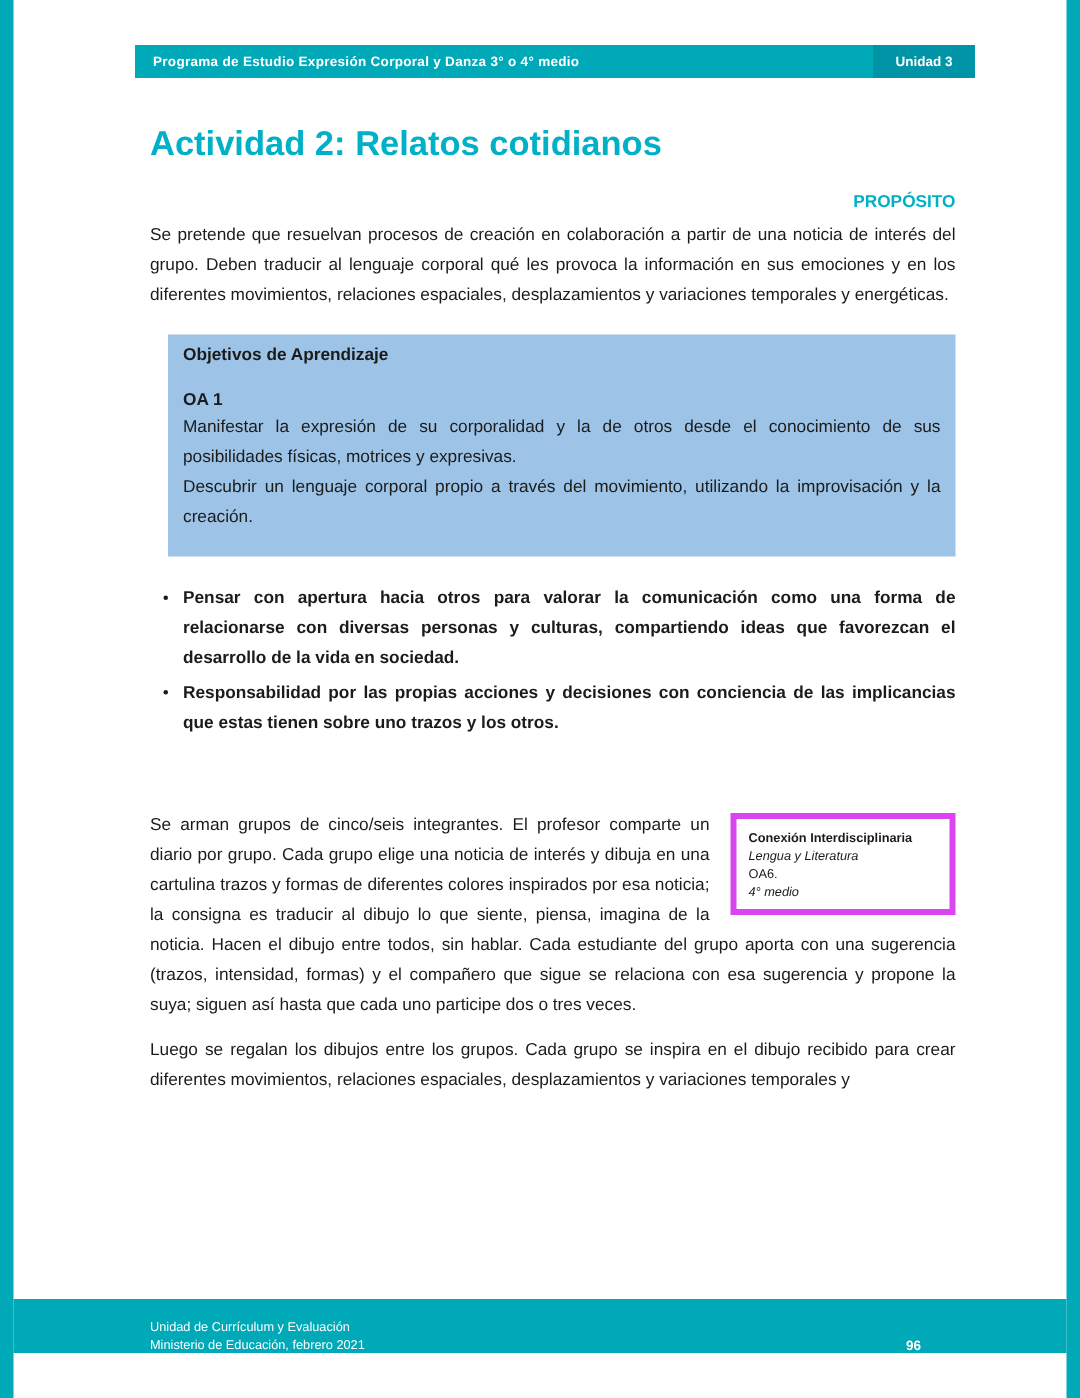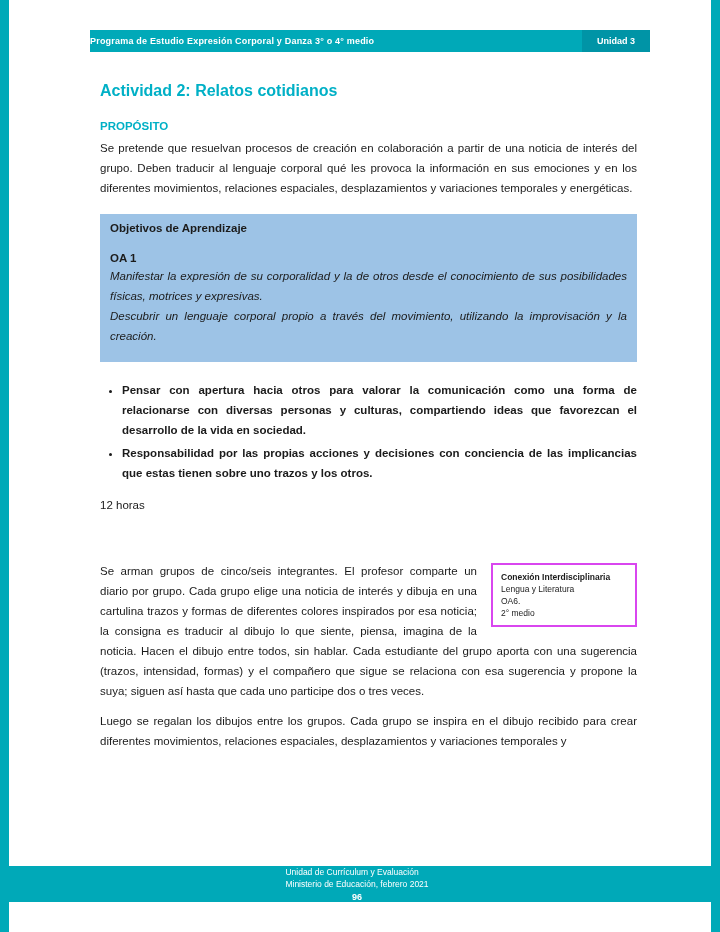--- a/index.html
+++ b/index.html
@@ -9,70 +9,69 @@
   }
   .side-bar{position:absolute;top:0;bottom:0;width:9px;background:var(--teal,#00a9b8);}
   .side-bar.left{left:0;}
   .side-bar.right{right:0;}
 
   .header-bar{
     position:absolute;left:90px;top:30px;width:560px;height:22px;
     background:var(--teal,#00a9b8);display:flex;align-items:stretch;
   }
   .header-title{
-    flex:1;display:flex;align-items:center;padding-left:0;
+    flex:1;display:flex;align-items:center;padding-left:12px;
     color:#fff;font-size:9px;font-weight:bold;letter-spacing:.2px;
   }
   .unit-badge{
     width:68px;background:var(--teal-dark,#0094a6);color:#fff;
     display:flex;align-items:center;justify-content:center;
     font-size:9px;font-weight:bold;
   }
 
   .content{position:absolute;left:100px;top:82px;width:537px;}
 
   .activity-title{
-    margin:0 0 20px 0;font-size:16px;font-weight:bold;color:var(--accent,#00b0c6);
+    margin:0 0 20px 0;font-size:23px;font-weight:bold;color:var(--accent,#00b0c6);
   }
   .section-heading{
-    margin:18px 0 6px 0;font-size:11.5px;font-weight:bold;color:var(--accent,#00b0c6);
+    margin:18px 0 6px 0;font-size:11.5px;font-weight:bold;color:var(--accent,#00b0c6);text-align:right;
   }
   .body-text{
     margin:0 0 10px 0;font-size:11.5px;line-height:20px;text-align:justify;
   }
 
   .oa-box{
-    background:var(--box-blue,#9dc3e6);margin:16px 0 18px 0;padding:8px 10px 16px 10px;
+    background:var(--box-blue,#9dc3e6);margin:16px 0 18px 12px;padding:8px 10px 16px 10px;
   }
   .oa-heading{font-size:11.5px;font-weight:bold;margin:0 0 4px 0;}
   .oa-label{font-size:11.5px;font-weight:bold;margin:18px 0 2px 0;}
-  .oa-text{margin:0;font-size:11.5px;line-height:20px;text-align:justify;font-style:italic;}
+  .oa-text{margin:0;font-size:11.5px;line-height:20px;text-align:justify;}
 
   ul.bullet-list{margin:4px 0 12px 0;padding-left:22px;font-weight:bold;}
   ul.bullet-list li{
     font-size:11.5px;line-height:20px;text-align:justify;margin-bottom:3px;
   }
 
   .spacer-lg{height:28px;}
 
   .desarrollo-block{margin-top:8px;}
   .sidebox{
-    float:right;width:126px;border:2px solid #d946ef;background:#fff;
+    float:right;width:126px;border:4px solid #d946ef;background:#fff;
     padding:6px 8px;margin:2px 0 8px 14px;font-size:8.5px;line-height:12px;
   }
   .sidebox-title{font-weight:bold;}
   .sidebox-line{display:block;}
-  .sidebox-line.italic{}
+  .sidebox-line.italic{font-style:italic;}
 
   .footer-bar{
     position:absolute;left:9px;right:9px;bottom:30px;height:36px;
-    background:var(--teal,#00a9b8);display:flex;align-items:center;
+    background:var(--teal,#00a9b8);display:flex;align-items:flex-end;
     justify-content:space-between;padding-left:91px;padding-right:97px;
     box-sizing:border-box;
-    flex-direction:column;
   }
   .footer-left{color:#fff;font-size:8.5px;line-height:12px;}
   .footer-page{color:#fff;font-size:9px;font-weight:bold;}
 </style>
 </head>
 <body>
 
 <div class="page">
 
   <div class="side-bar left"></div>
@@ -95,31 +94,30 @@
       <div class="oa-label">OA 1</div>
       <p class="oa-text">Manifestar la expresión de su corporalidad y la de otros desde el conocimiento de sus posibilidades físicas, motrices y expresivas.</p>
       <p class="oa-text">Descubrir un lenguaje corporal propio a través del movimiento, utilizando la improvisación y la creación.</p>
     </div>
 
     <ul class="bullet-list">
       <li>Pensar con apertura hacia otros para valorar la comunicación como una forma de relacionarse con diversas personas y culturas, compartiendo ideas que favorezcan el desarrollo de la vida en sociedad.</li>
       <li>Responsabilidad por las propias acciones y decisiones con conciencia de las implicancias que estas tienen sobre uno trazos y los otros.</li>
     </ul>
 
-    <p class="body-text">12 horas</p>
 
     <div class="spacer-lg"></div>
 
 
     <div class="desarrollo-block">
       <div class="sidebox">
         <span class="sidebox-title">Conexión Interdisciplinaria</span>
         <span class="sidebox-line italic">Lengua y Literatura</span>
         <span class="sidebox-line">OA6.</span>
-        <span class="sidebox-line italic">2° medio</span>
+        <span class="sidebox-line italic">4° medio</span>
       </div>
       <p class="body-text">Se arman grupos de cinco/seis integrantes. El profesor comparte un diario por grupo. Cada grupo elige una noticia de interés y dibuja en una cartulina trazos y formas de diferentes colores inspirados por esa noticia; la consigna es traducir al dibujo lo que siente, piensa, imagina de la noticia. Hacen el dibujo entre todos, sin hablar. Cada estudiante del grupo aporta con una sugerencia (trazos, intensidad, formas) y el compañero que sigue se relaciona con esa sugerencia y propone la suya; siguen así hasta que cada uno participe dos o tres veces.</p>
     </div>
 
     <p class="body-text">Luego se regalan los dibujos entre los grupos. Cada grupo se inspira en el dibujo recibido para crear diferentes movimientos, relaciones espaciales, desplazamientos y variaciones temporales y</p>
 
   </div>
 
   <div class="footer-bar">
     <div class="footer-left">

